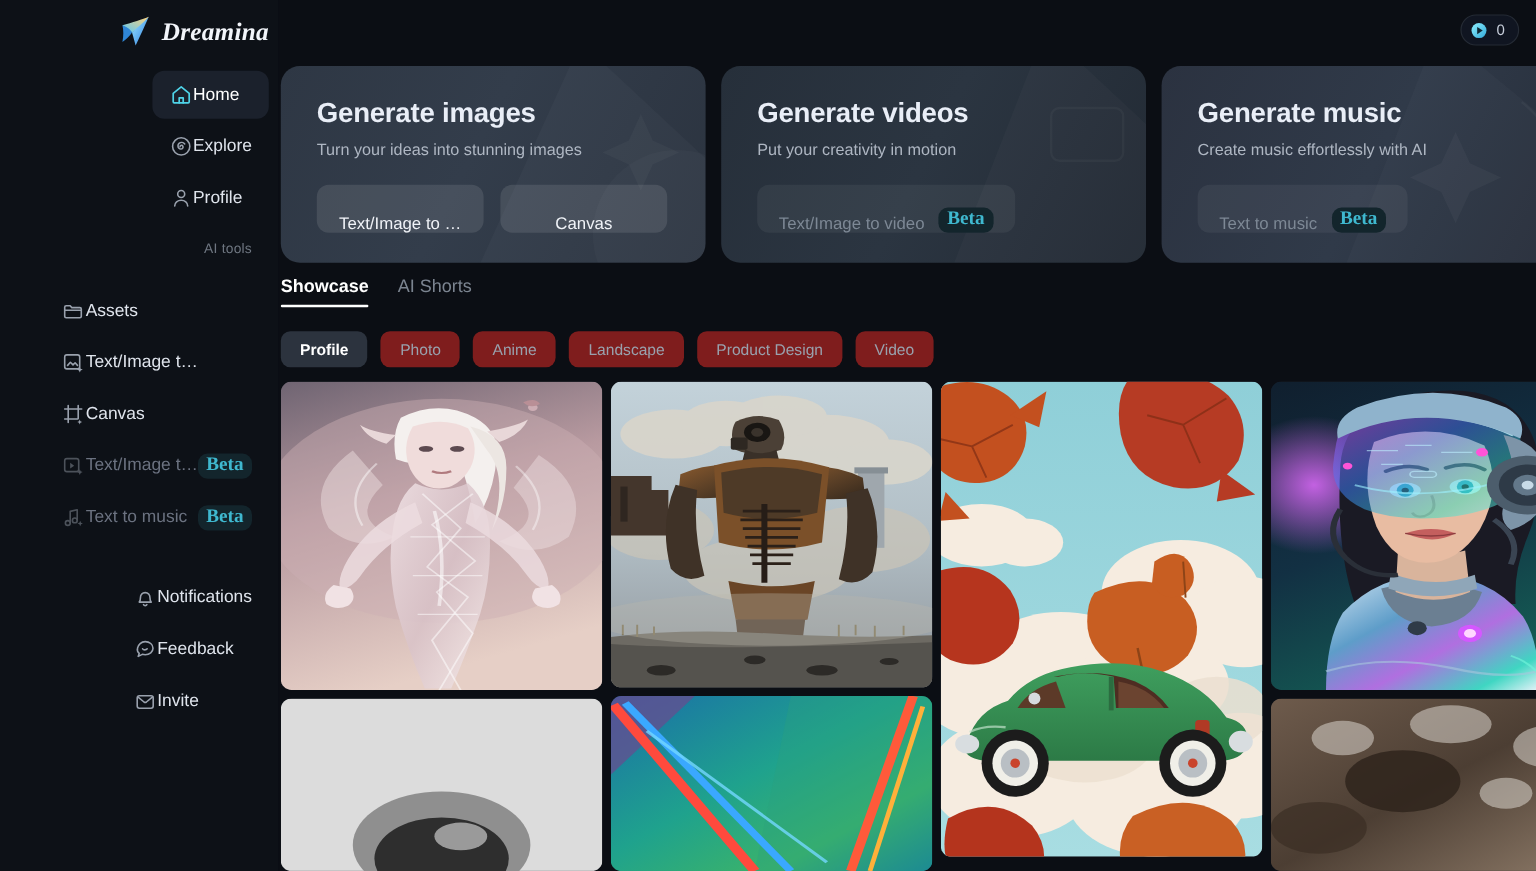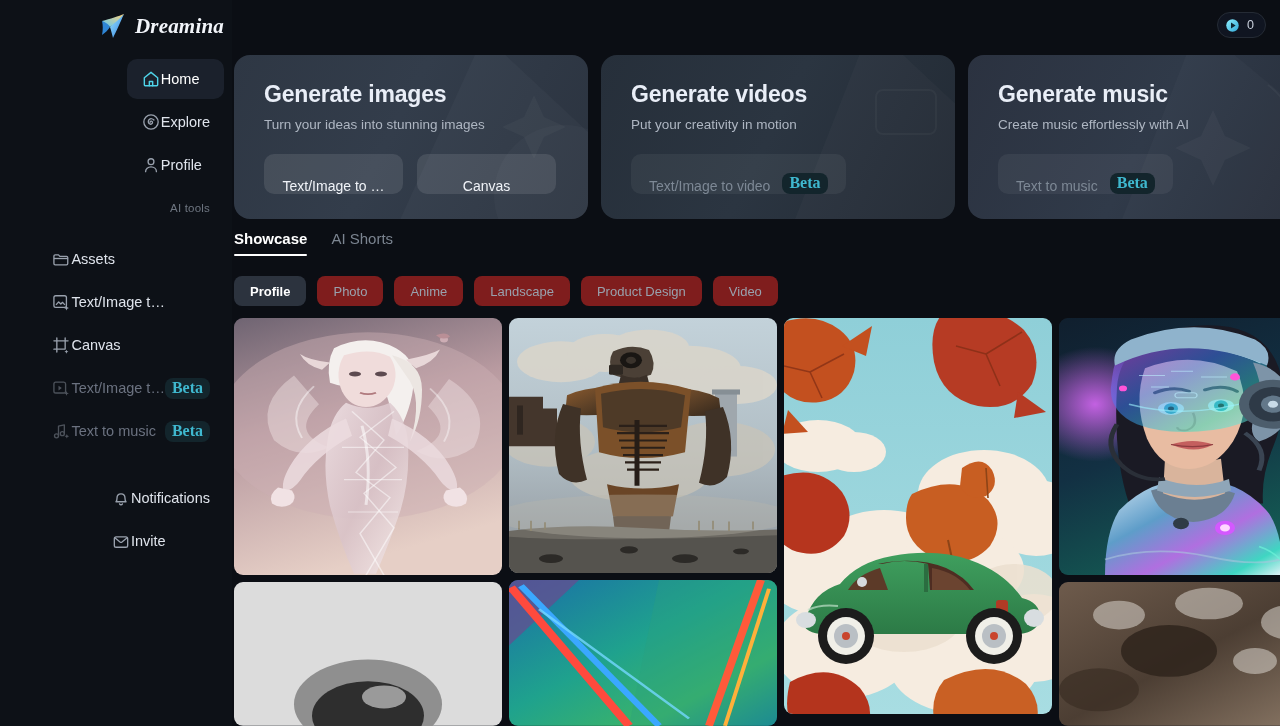--- a/index.html
+++ b/index.html
@@ -247,20 +247,27 @@
     <div>
 
       <div class="nav-item">
         <svg class="nv-ico" viewBox="0 0 24 24" fill="none" stroke="#99a1ad" stroke-width="1.6" stroke-linecap="round" stroke-linejoin="round">
           <path d="M6 16.5 c1-1 1.2-2 1.2-4.2 c0-3 1.9-5.3 4.8-5.3 s4.8 2.3 4.8 5.3 c0 2.2 .2 3.2 1.2 4.2 Z"></path>
           <path d="M10.3 19 a1.9 1.9 0 0 0 3.4 0"></path>
         </svg>
         <span class="nv-label">Notifications</span>
       </div>
 
+      <div class="nav-item">
+        <svg class="nv-ico" viewBox="0 0 24 24" fill="none" stroke="#99a1ad" stroke-width="1.6" stroke-linecap="round" stroke-linejoin="round">
+          <path d="M12 4.4 c4.4 0 7.8 2.9 7.8 6.6 c0 3.7-3.4 6.6-7.8 6.6 c-1 0-2-.15-2.9-.45 L5 19.2 l1-3 C4.6 15 3.8 13 4.3 11 c.6-3.6 3.8-6.6 7.7-6.6 Z"></path>
+          <path d="M9.4 11.6 c.6 1.4 3.6 1.4 4.6 0"></path>
+        </svg>
+        <span class="nv-label">Feedback</span>
+      </div>
 
       <div class="nav-item">
         <svg class="nv-ico" viewBox="0 0 24 24" fill="none" stroke="#99a1ad" stroke-width="1.6" stroke-linecap="round" stroke-linejoin="round">
           <rect x="4" y="7" width="16" height="12.5" rx="2.2"></rect>
           <path d="M4.6 8 l6.2 5.2 a2 2 0 0 0 2.4 0 L19.4 8"></path>
         </svg>
         <span class="nv-label">Invite</span>
       </div>
     </div>
   </aside>

